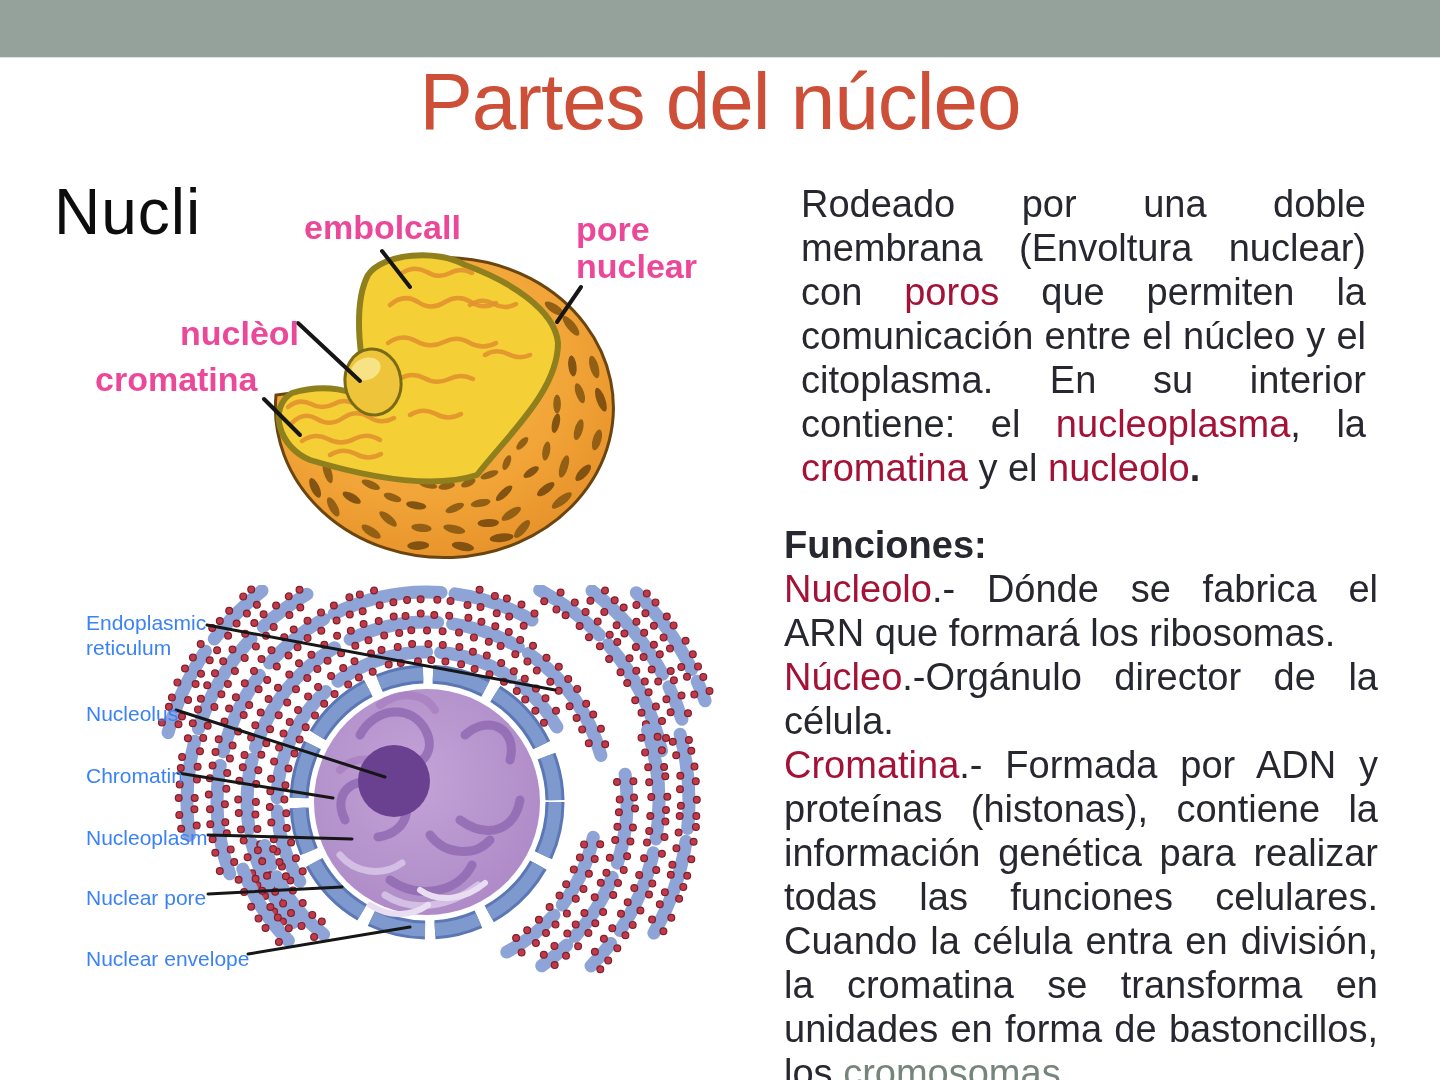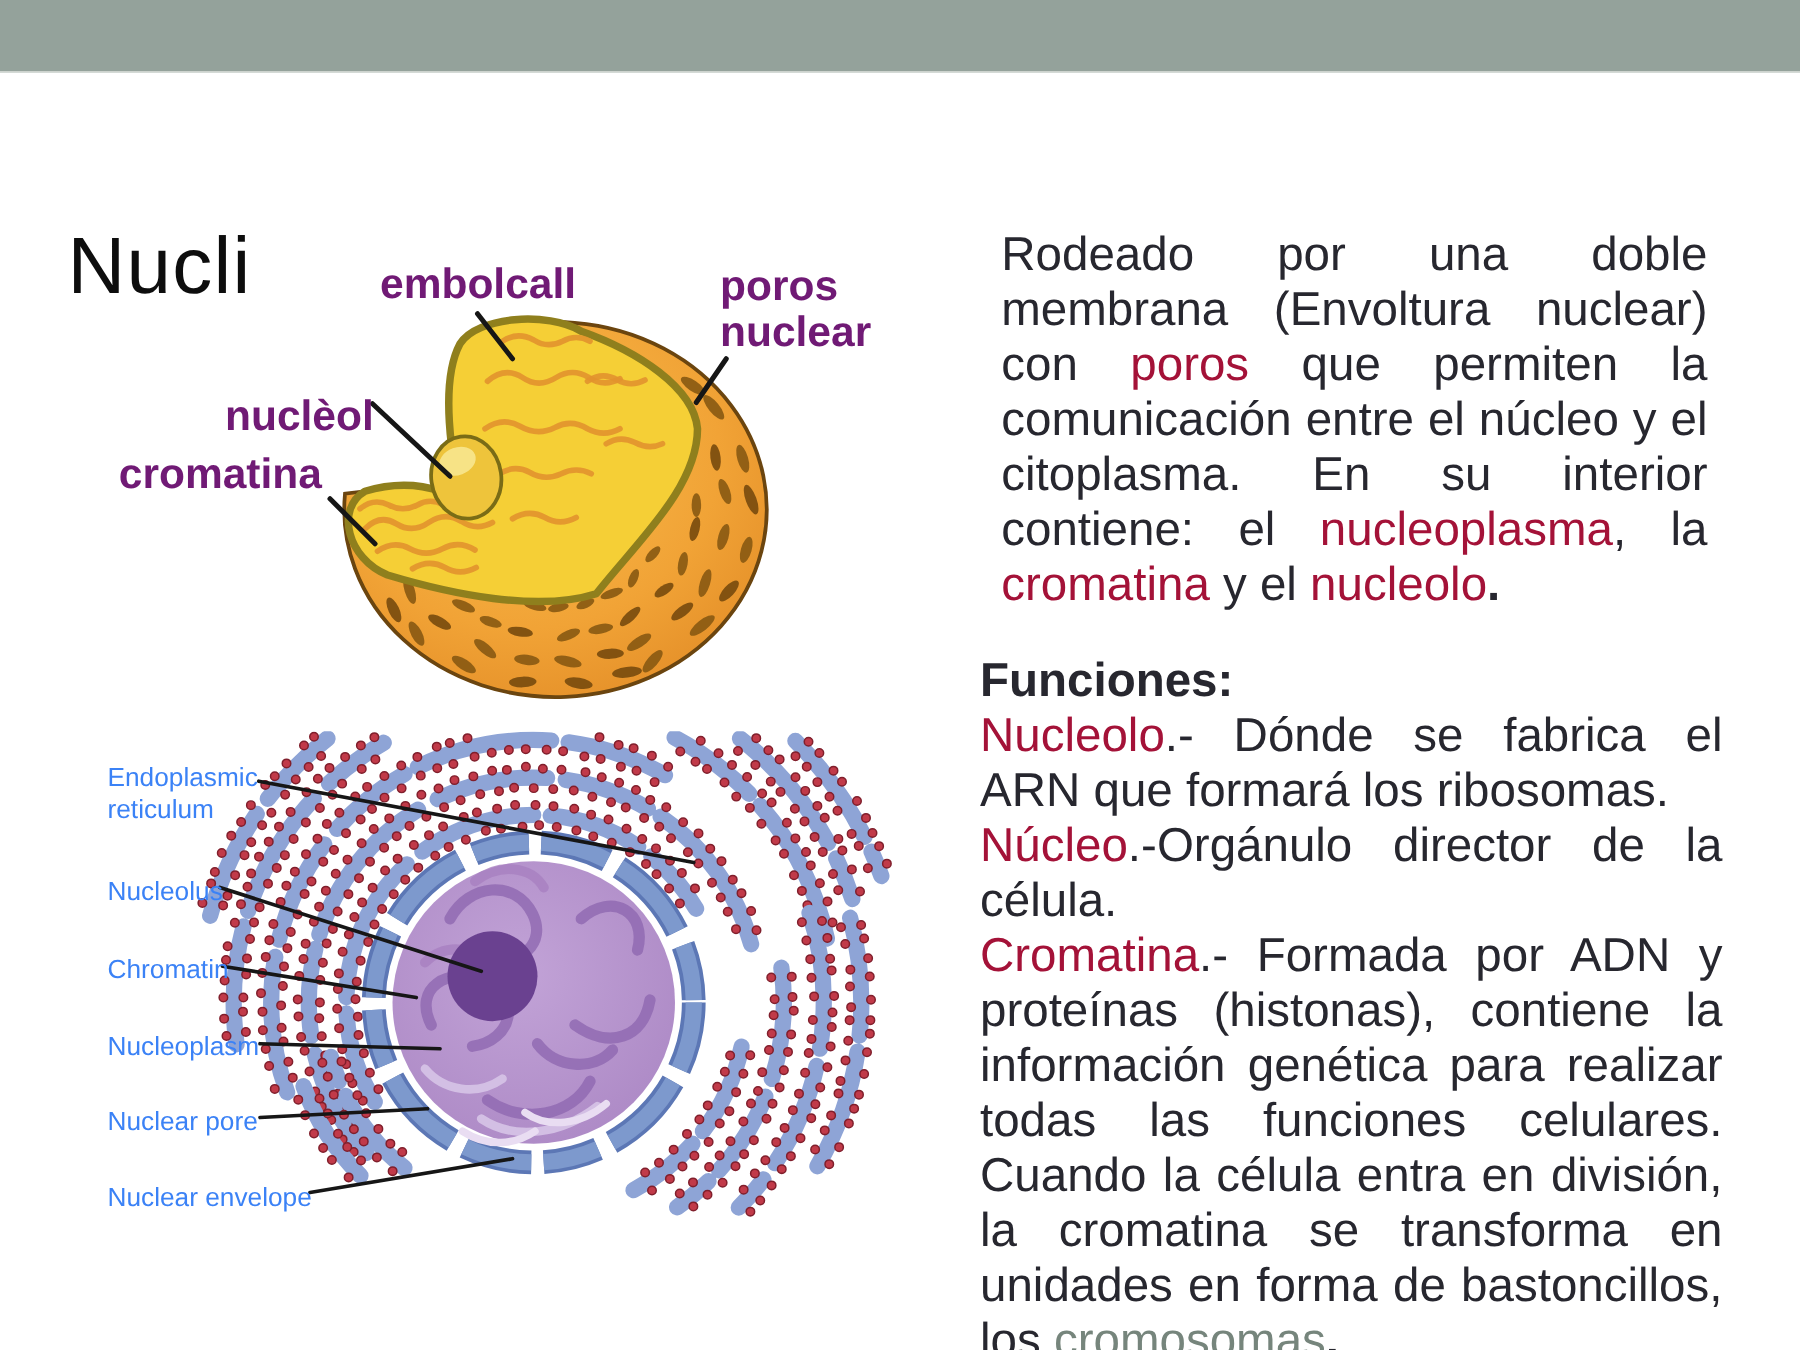--- a/index.html
+++ b/index.html
@@ -10,21 +10,21 @@
   .title{position:absolute;left:0;top:56px;width:1440px;margin:0;text-align:center;
          font-size:80px;font-weight:400;color:var(--title-text,#cd4f38);letter-spacing:-1px;}
 
   
   .diagram{position:absolute;}
   #diagram-top{left:30px;top:175px;width:690px;height:412px;}
   #diagram-bottom{left:40px;top:585px;width:680px;height:470px;}
   .dg-svg{position:absolute;left:0;top:0;}
   .lbl{position:absolute;color:var(--label-text,#161616);margin:0;}
   .lbl-nucli{left:24px;top:0px;font-size:64px;font-weight:400;letter-spacing:1px;color:#0d0d0d;}
-  .lbl-t{font-size:34px;font-weight:600;line-height:37px;color:#701a75;}
+  .lbl-t{font-size:34px;font-weight:600;line-height:37px;color:#ec4899;}
   .lbl-embolcall{left:274px;top:34px;}
   .lbl-porus{left:546px;top:36px;width:146px;}
   .lbl-nucleol{left:150px;top:112px;margin-top:28px;}
   .lbl-cromatina{left:65px;top:186px;}
   .lbl-b{font-size:21px;line-height:25px;font-weight:400;color:#3b82f6;}
   .lbl-endo{left:46px;top:25px;width:132px;}
   .lbl-nucleolus{left:46px;top:116px;}
   .lbl-chromatin{left:46px;top:178px;}
   .lbl-nucleoplasm{left:46px;top:240px;}
   .lbl-pore{left:46px;top:300px;}
@@ -61,20 +61,21 @@
   .seg-r{color:var(--highlight-red,#a41238);}
   .seg-g{color:var(--highlight-gray-green,#76857c);}
   .seg-b{font-weight:700;}
 </style>
 </head>
 <body>
 
 <div class="slide" style="--header-bar: #94a29b; --title-text: #cd4f38; --highlight-red: #a41238; --highlight-gray-green: #76857c; --body-text: #27272f; --label-text: #161616; --sphere-orange: #f1a336; --sphere-spot-brown: #8a5a12; --cut-face-yellow: #f5cf36; --membrane-olive: #8f7f1d; --nucleolus-gold: #eec43b; --nucleus-purple: #ad87c4; --nucleolus-dark-purple: #6a4190; --envelope-blue: #7d99cd; --er-blue: #8ea4d6; --ribosome-red: #c13a49;">
 
   <div class="top-bar"></div>
+  <h1 class="title">Partes del núcleo</h1>
 
   <div class="diagram" id="diagram-top">
     <svg class="dg-svg" width="690" height="412" viewBox="0 0 690 412">
       <defs>
         <radialGradient id="gsph" cx="42%" cy="35%" r="78%">
           <stop offset="0" stop-color="#f8bd4e"></stop>
           <stop offset="0.6" stop-color="#f1a336"></stop>
           <stop offset="1" stop-color="#e18a25"></stop>
         </radialGradient>
       </defs>
@@ -147,21 +148,21 @@
       </g>
       <g>
         <line class="ptr ptr4" x1="352" y1="76" x2="380" y2="112"></line>
         <line class="ptr ptr4" x1="551" y1="112" x2="527" y2="147"></line>
         <line class="ptr ptr4" x1="268" y1="148" x2="330" y2="206"></line>
         <line class="ptr ptr4" x1="234" y1="224" x2="270" y2="260"></line>
       </g>
     </svg>
     <p class="lbl lbl-nucli">Nucli</p>
     <p class="lbl lbl-t lbl-embolcall">embolcall</p>
-    <p class="lbl lbl-t lbl-porus">poros nuclear</p>
+    <p class="lbl lbl-t lbl-porus">pore nuclear</p>
     <p class="lbl lbl-t lbl-nucleol">nuclèol</p>
     <p class="lbl lbl-t lbl-cromatina">cromatina</p>
   </div>
 
   <div class="diagram" id="diagram-bottom">
     <svg class="dg-svg" width="680" height="470" viewBox="0 0 680 470">
       <defs>
         <radialGradient id="gnuc" cx="45%" cy="40%" r="72%">
           <stop offset="0" stop-color="#c2a3d7"></stop>
           <stop offset="1" stop-color="#ab87c4"></stop>

